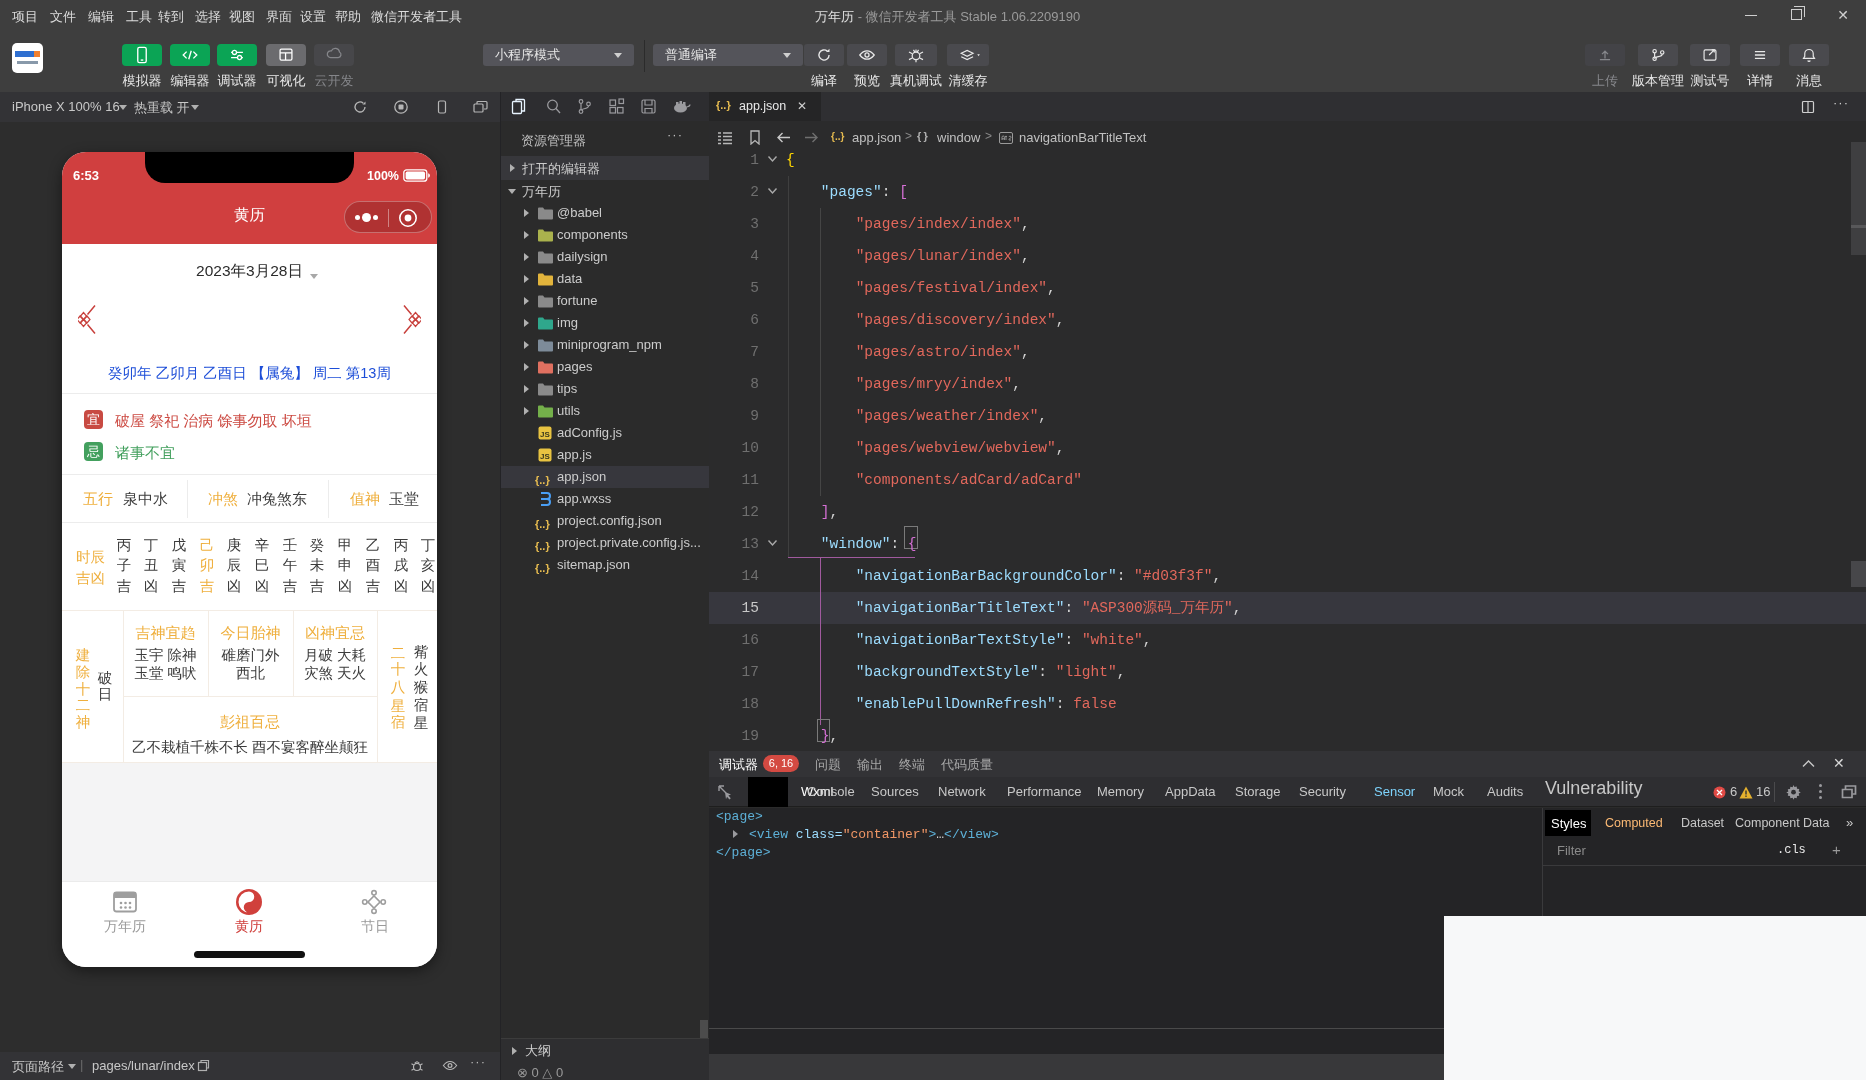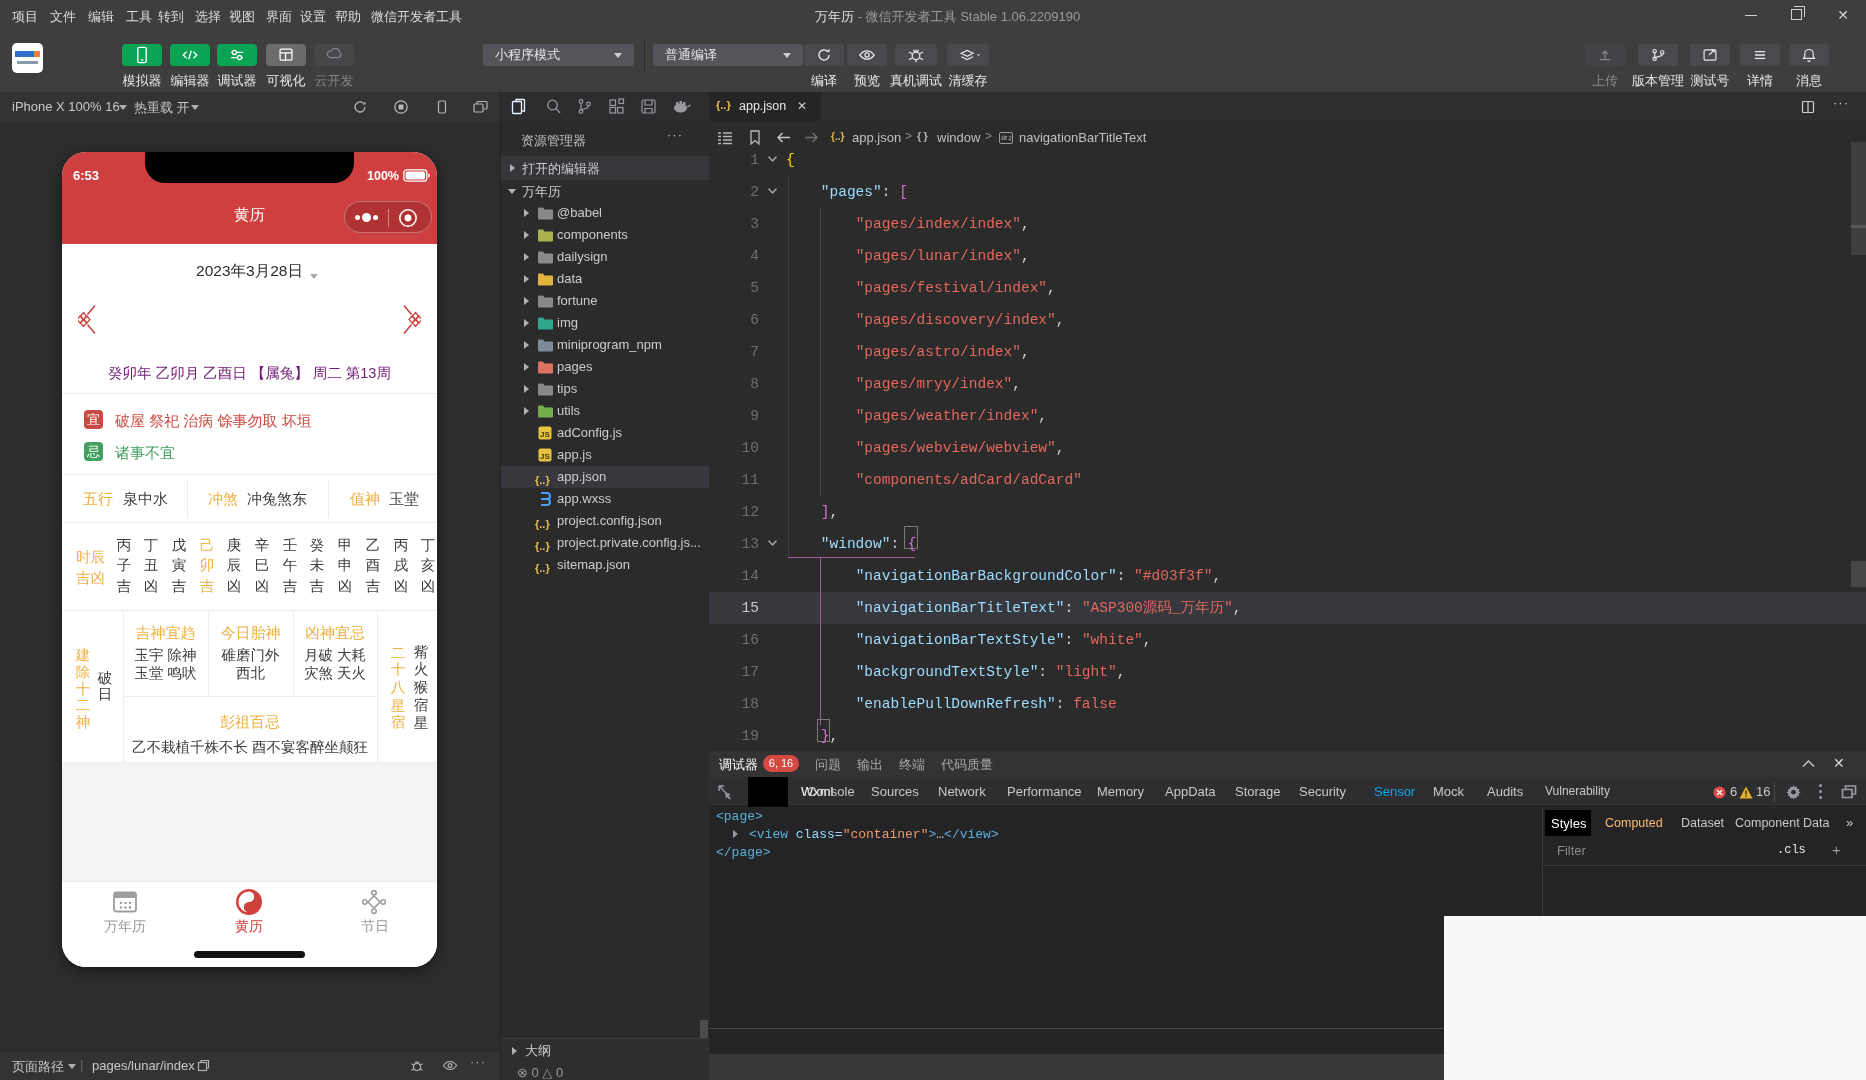--- a/index.html
+++ b/index.html
@@ -292,21 +292,21 @@
 
   <svg class="ph-abs" style="left:16px; top:151px;" width="18" height="33" viewBox="0 0 18 33">
         <path d="M9.5 11.5L17 2.5 M9.5 21.5L17 30.5" fill="none" stroke="#c8403c" stroke-width="1.5"></path>
         <path d="M5.5 9.5l3 3.5-3 3.5-3-3.5z M5.5 16.5l3 3.5-3 3.5-3-3.5z M9 13l3 3.5-3 3.5-3-3.5z M2 13l3 3.5-3 3.5-3-3.5z" fill="none" stroke="#c8403c" stroke-width="1.2"></path>
       </svg>
   <svg class="ph-abs" style="left:341px; top:151px;" width="18" height="33" viewBox="0 0 18 33">
         <path d="M8.5 11.5L1 2.5 M8.5 21.5L1 30.5" fill="none" stroke="#c8403c" stroke-width="1.5"></path>
         <path d="M12.5 9.5l3 3.5-3 3.5-3-3.5z M12.5 16.5l3 3.5-3 3.5-3-3.5z M9 13l3 3.5-3 3.5-3-3.5z M16 13l3 3.5-3 3.5-3-3.5z" fill="none" stroke="#c8403c" stroke-width="1.2"></path>
       </svg>
 
-  <div class="ph-abs" style="left:0; top:212px; width:375px; text-align:center; color:#701a75; font-size:14.5px;">癸卯年 乙卯月 乙酉日 【属兔】 周二 第13周</div>
+  <div class="ph-abs" style="left:0; top:212px; width:375px; text-align:center; color:#1d4ed8; font-size:14.5px;">癸卯年 乙卯月 乙酉日 【属兔】 周二 第13周</div>
   <div class="ph-abs" style="left:0; top:241px; width:375px; height:1px; background:#ececec;"></div>
 
   <div class="ph-abs" style="left:22px; top:258px; width:19px; height:19px; background:#c84a42; border-radius:4px; color:#fff; font-size:13px; text-align:center; line-height:19px;">宜</div>
   <div class="ph-abs" style="left:53px; top:260px; color:#cc4a42; font-size:15px;">破屋 祭祀 治病 馀事勿取 坏垣</div>
   <div class="ph-abs" style="left:22px; top:290px; width:19px; height:19px; background:#43a05e; border-radius:4px; color:#fff; font-size:13px; text-align:center; line-height:19px;">忌</div>
   <div class="ph-abs" style="left:53px; top:292px; color:#43a05e; font-size:15px;">诸事不宜</div>
   <div class="ph-abs" style="left:0; top:322px; width:375px; height:1px; background:#ececec;"></div>
 
   <div class="ph-abs" style="left:21px; top:338px; color:#efaf3d; font-size:15px;">五行</div>
   <div class="ph-abs" style="left:61px; top:338px; color:#3c3c3c; font-size:15px;">泉中水</div>
@@ -661,24 +661,24 @@
     <div class="abs" style="left:39px; top:0; width:40px; height:30px; background:#000000;"></div>
     <span class="abs" style="left:45px; top:7px; color:#ffffff; font-size:13px;margin-left:47px;">Wxml</span>
     <span class="abs" style="left:98px; top:7px; color:#c8c8c8; font-size:13px;">Console</span>
     <span class="abs" style="left:162px; top:7px; color:#c8c8c8; font-size:13px;">Sources</span>
     <span class="abs" style="left:229px; top:7px; color:#c8c8c8; font-size:13px;">Network</span>
     <span class="abs" style="left:298px; top:7px; color:#c8c8c8; font-size:13px;">Performance</span>
     <span class="abs" style="left:388px; top:7px; color:#c8c8c8; font-size:13px;">Memory</span>
     <span class="abs" style="left:456px; top:7px; color:#c8c8c8; font-size:13px;">AppData</span>
     <span class="abs" style="left:526px; top:7px; color:#c8c8c8; font-size:13px;">Storage</span>
     <span class="abs" style="left:590px; top:7px; color:#c8c8c8; font-size:13px;">Security</span>
-    <span class="abs" style="left:665px; top:7px; color:#0ea5e9; font-size:13px;">Sensor</span>
+    <span class="abs" style="left:665px; top:7px; color:#7dd3fc; font-size:13px;">Sensor</span>
     <span class="abs" style="left:724px; top:7px; color:#c8c8c8; font-size:13px;">Mock</span>
     <span class="abs" style="left:778px; top:7px; color:#c8c8c8; font-size:13px;">Audits</span>
-    <span class="abs" style="left:836px; top:7px; color:#c8c8c8; font-size:12px;">Vulnerability</span>
+    <span class="abs" style="left:836px; top:1px; color:#c8c8c8; font-size:18px;">Vulnerability</span>
     <svg class="abs" style="left:1004px; top:9px;" width="13" height="13" viewBox="0 0 13 13">
           <circle cx="6.5" cy="6.5" r="6" fill="#e04a45"></circle>
           <path d="M4 4l5 5 M9 4l-5 5" stroke="#fff" stroke-width="1.3"></path>
         </svg>
     <span class="abs" style="left:1021px; top:7px; color:#c8c8c8; font-size:13px;">6</span>
     <svg class="abs" style="left:1030px; top:9px;" width="14" height="13" viewBox="0 0 14 13">
           <path d="M7 0.5L13.5 12.5H0.5z" fill="#e5b12e"></path>
           <rect x="6.3" y="4.5" width="1.4" height="4" fill="#333"></rect>
           <rect x="6.3" y="9.5" width="1.4" height="1.4" fill="#333"></rect>
         </svg>

